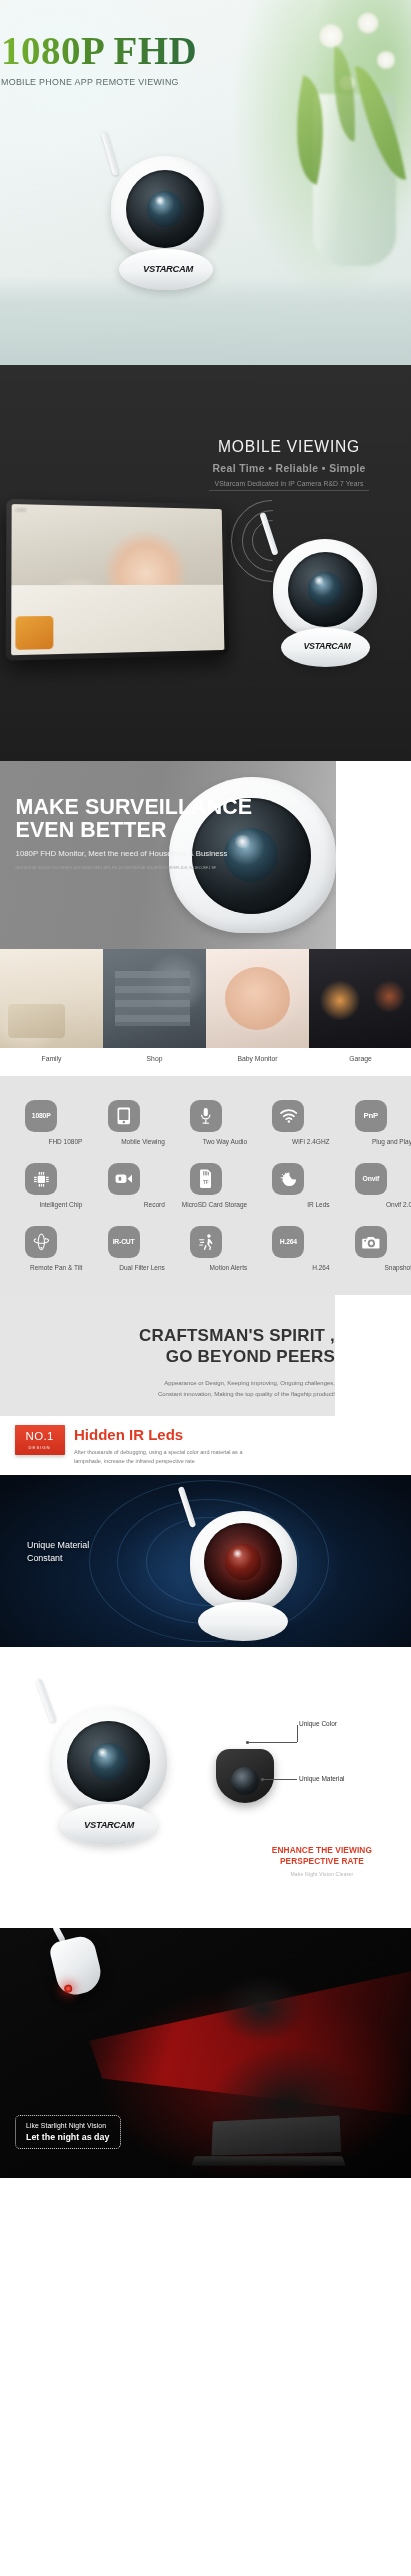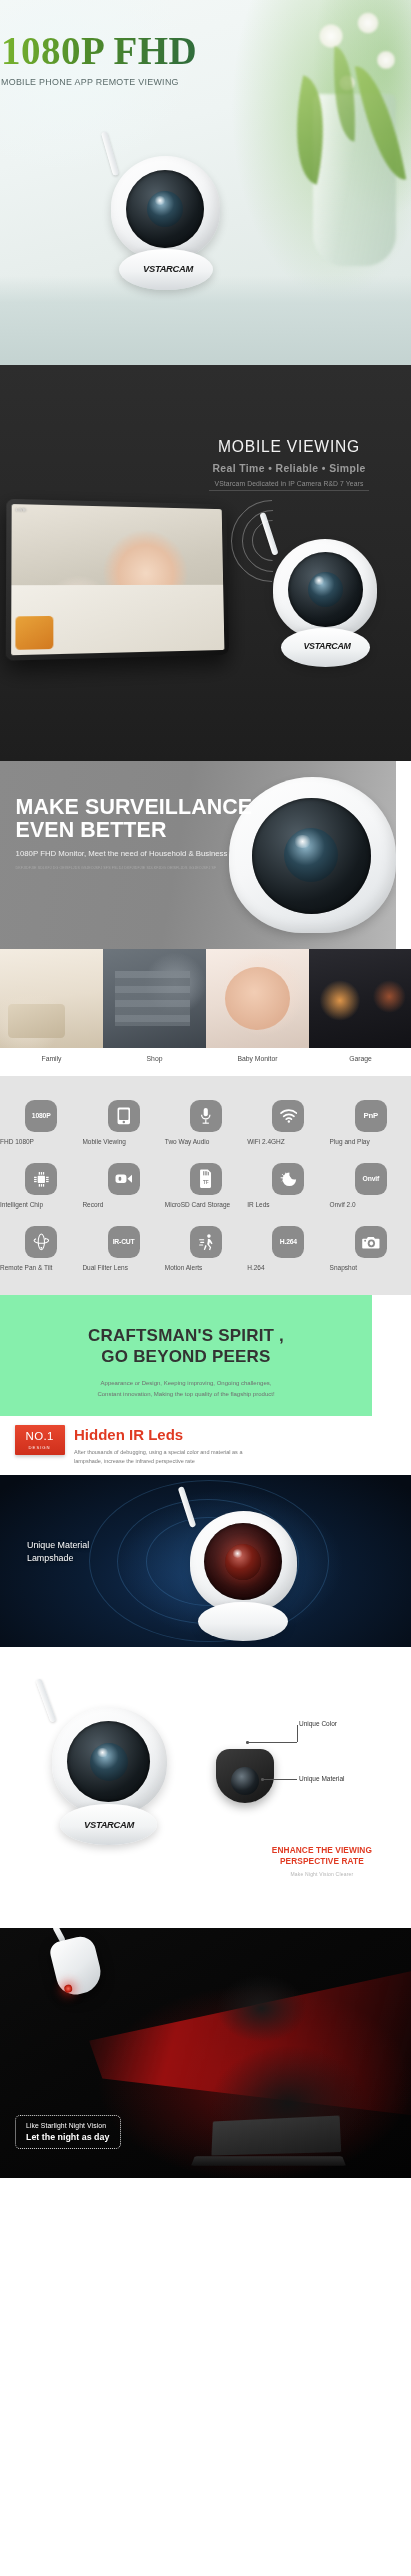--- a/index.html
+++ b/index.html
@@ -153,21 +153,21 @@
   }
   .cam-on-tablet { position:absolute; right: 14.6px; top: 146px; z-index:6; }
   .wifi-arc {
     position:absolute; border: 1px solid rgba(255,255,255,.30);
     border-radius: 50%; border-right-color: transparent; border-bottom-color: transparent;
     transform: rotate(-45deg);
   }
 
   
   .panel-surv {
-    position:relative; width:396px; height: 188px;
+    position:relative; width:336px; height: 188px;
     background: linear-gradient(100deg,#8a8a8a 0%,#878787 45%,#9a9a9a 72%,#b7b7b7 100%);
     overflow:hidden;
   }
   .surv-text { position:absolute; left: 15.6px; top: 35px; }
   .surv-title {
     font-size: 21.4px; line-height: 1.06; color: #fff; font-weight: 700; letter-spacing: 0.1px;
   }
   .surv-sub { margin-top: 7.3px; font-size: 7.8px; color: #f0f0f0; font-weight: 400; }
   .surv-micro {
     margin-top: 8.3px; font-size: 3.6px; color: #a9a9a9; letter-spacing: 0.1px;
@@ -215,34 +215,34 @@
       linear-gradient(170deg,#2b2b31 0%,#1b1b20 55%,#121216 100%);
   }
   .scene-caption-row { display:grid; grid-template-columns: repeat(4,1fr); }
   .scene-caption {
     text-align:center; font-size: 6.8px; color: #4a4a4a; padding: 7.3px 0 9.4px;
   }
 
   
   .panel-icons { width:412px; background:#e4e4e4; padding: 24px 0 24px; }
   .icon-grid { display:grid; grid-template-columns: repeat(5,1fr); row-gap: 17.7px; }
-  .icon-cell { text-align:left; }
+  .icon-cell { text-align:right; }
   .icon-tile {
     width: 32px; height: 32px; margin: 0 auto 6.3px;
     background: #8b8b8b; border-radius: 9.4px;
     display:flex; align-items:center; justify-content:center;
     color:#fff;
   }
   .icon-tile svg { display:block; }
   .icon-tile .txt { font-weight: 700; font-size: 7.8px; letter-spacing: -0.2px; }
   .icon-tile .txt.sm { font-size: 6.8px; }
   .icon-label { font-size: 6.5px; color: #4d4d4d; }
 
   
-  .panel-craft { width:372px; background:#86efac; padding: 30px 0 15.6px; text-align:center; }
+  .panel-craft { width:335px; background:#e5e5e5; padding: 30px 0 15.6px; text-align:right; }
   .craft-title {
     font-size: 17px; font-weight: 700; color: #333; line-height: 1.24; letter-spacing: 0.2px;
   }
   .craft-p { margin-top: 10.4px; font-size: 6px; color: #6f6f6f; line-height: 1.9; }
 
   
   .panel-no1 { position:relative; width:412px; padding: 9.4px 0 0; background:#fff; }
   .no1-row { display:flex; align-items:flex-start; padding: 0 14.6px; }
   .no1-badge {
     width: 50px; height: 30px; background: linear-gradient(180deg,#e8472f,#cf2f1b);
@@ -671,21 +671,21 @@
       </div>
     </div>
 
     <div class="ir-stage">
       <div class="ir-ring" style="left:89px;top:5.2px;width:240px;height:162px;"></div>
       <div class="ir-ring" style="left:117px;top:23.5px;width:182px;height:125px;"></div>
       <div class="ir-ring" style="left:146px;top:42px;width:125px;height:89px;"></div>
 
       <div class="ir-label">
         <div>Unique Material</div>
-        <div>Lampshade</div>
+        <div>Constant</div>
       </div>
 
       <div class="cam" style="left:172px;top:13.6px;width:156px;height:156px;">
         <div class="cam-ant" style="left:11.5px;top:-3.1px;width:5.7px;height:42px;transform:rotate(-18deg);"></div>
         <div class="cam-head" style="left:17.7px;top:22px;width:107px;height:102px;">
           <div class="cam-face" style="left:14.6px;top:12.5px;width:78px;height:77px;background:radial-gradient(circle at 40% 34%,#5a2a2a,#2a0d0d 55%,#120404 100%);">
             <div class="cam-lens" style="left:21px;top:21px;width:36px;height:36px;background:radial-gradient(circle at 40% 34%,#c96a60 0%,#7a1e14 40%,#230604 100%);box-shadow:0 0 13.6px 4.2px rgba(220,60,40,.35);">
               <div class="cam-glint" style="left:6.3px;top:5.2px;width:11.5px;height:8.3px;"></div>
             </div>
           </div>

